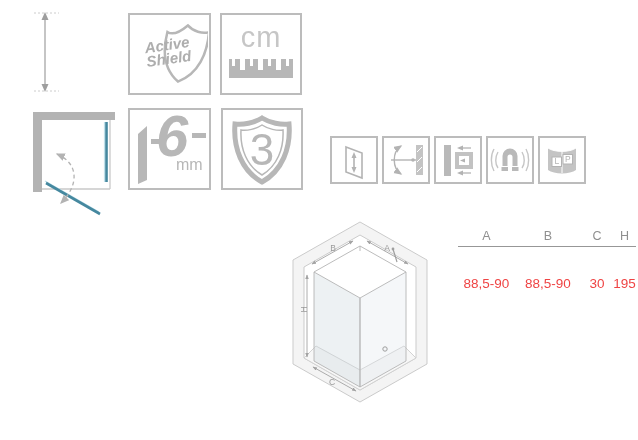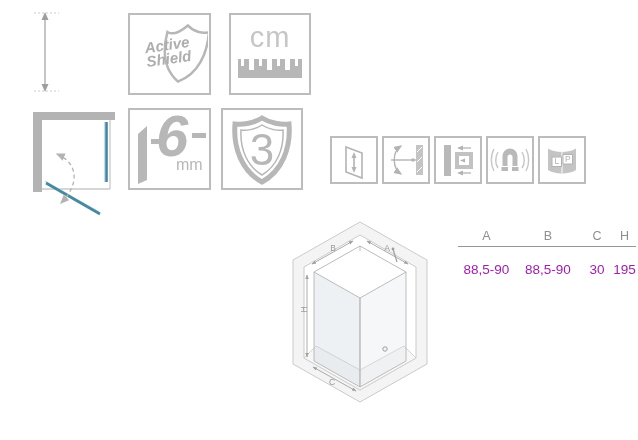--- a/index.html
+++ b/index.html
@@ -29,21 +29,21 @@
 
   
   .fbox{position:absolute;top:136px;width:48px;height:48px;border:2px solid #bcbcbc;
         box-sizing:border-box;display:flex;align-items:center;justify-content:center;background:#fff;}
 
   
   .tbl-row{position:absolute;left:458px;width:178px;display:grid;
            grid-template-columns:57px 66px 32px 23px;text-align:center;}
   .tbl-head{top:229px;font-size:12.5px;color:#8f8f8f;}
   .tbl-line{position:absolute;left:458px;top:246px;width:178px;height:1px;background:#979797;}
-  .tbl-vals{top:262px;font-size:13.5px;color:#a21caf;}
+  .tbl-vals{top:276px;font-size:13.5px;color:#ef4444;}
 
   svg text{font-family:"Liberation Sans",sans-serif;}
 </style>
 </head>
 <body>
 
 <div id="stage">
 
   <svg class="abs" style="left:32px;top:8px" width="28" height="88" viewBox="0 0 28 88">
     <line x1="2" y1="5" x2="27" y2="5" stroke="#cccccc" stroke-width="1" stroke-dasharray="2,2"></line>
@@ -56,21 +56,21 @@
   <div class="box" style="left:128px;top:13px;width:83px;height:82px">
     <svg class="abs" style="left:28px;top:6px" width="50" height="66" viewBox="0 0 50 66">
       <path d="M25,4 C31,9 41,10 47,7 C49,28 44,50 25,61 C12,53 4,38 6,14 C13,17 20,10 25,4 Z" fill="none" stroke="#b7b7b7" stroke-width="2.5" transform="rotate(10 25 32)"></path>
     </svg>
     <div class="as-text">
       <div>Active</div>
       <div>Shield</div>
     </div>
   </div>
 
-  <div class="box" style="left:229px;top:13px;width:82px;height:82px">
+  <div class="box" style="left:220px;top:13px;width:82px;height:82px">
     <div class="cm-text">cm</div>
     <svg class="abs" style="left:7px;top:44px" width="64" height="22" viewBox="0 0 64 22">
       <rect x="0" y="0" width="64" height="19" fill="#b7b7b7"></rect>
       <rect x="3" y="0" width="3" height="7" fill="#ffffff"></rect>
       <rect x="11" y="0" width="5" height="11" fill="#ffffff"></rect>
       <rect x="21" y="0" width="3" height="7" fill="#ffffff"></rect>
       <rect x="29" y="0" width="5" height="11" fill="#ffffff"></rect>
       <rect x="39" y="0" width="3" height="7" fill="#ffffff"></rect>
       <rect x="47" y="0" width="5" height="11" fill="#ffffff"></rect>
       <rect x="57" y="0" width="3" height="7" fill="#ffffff"></rect>

